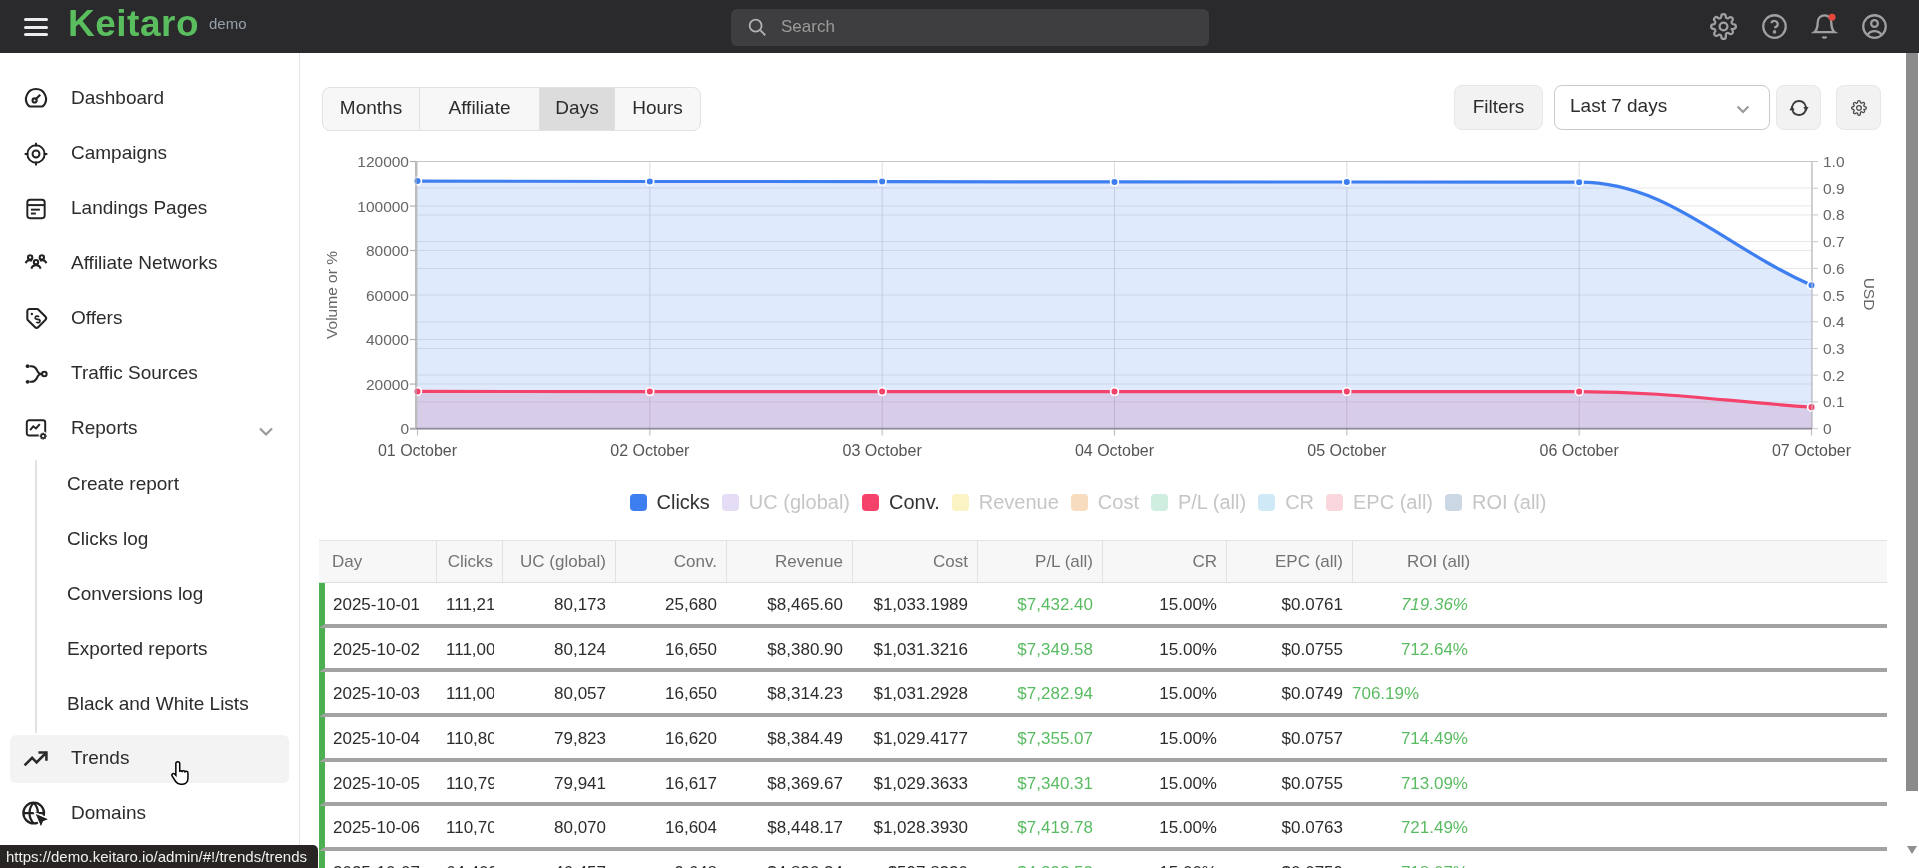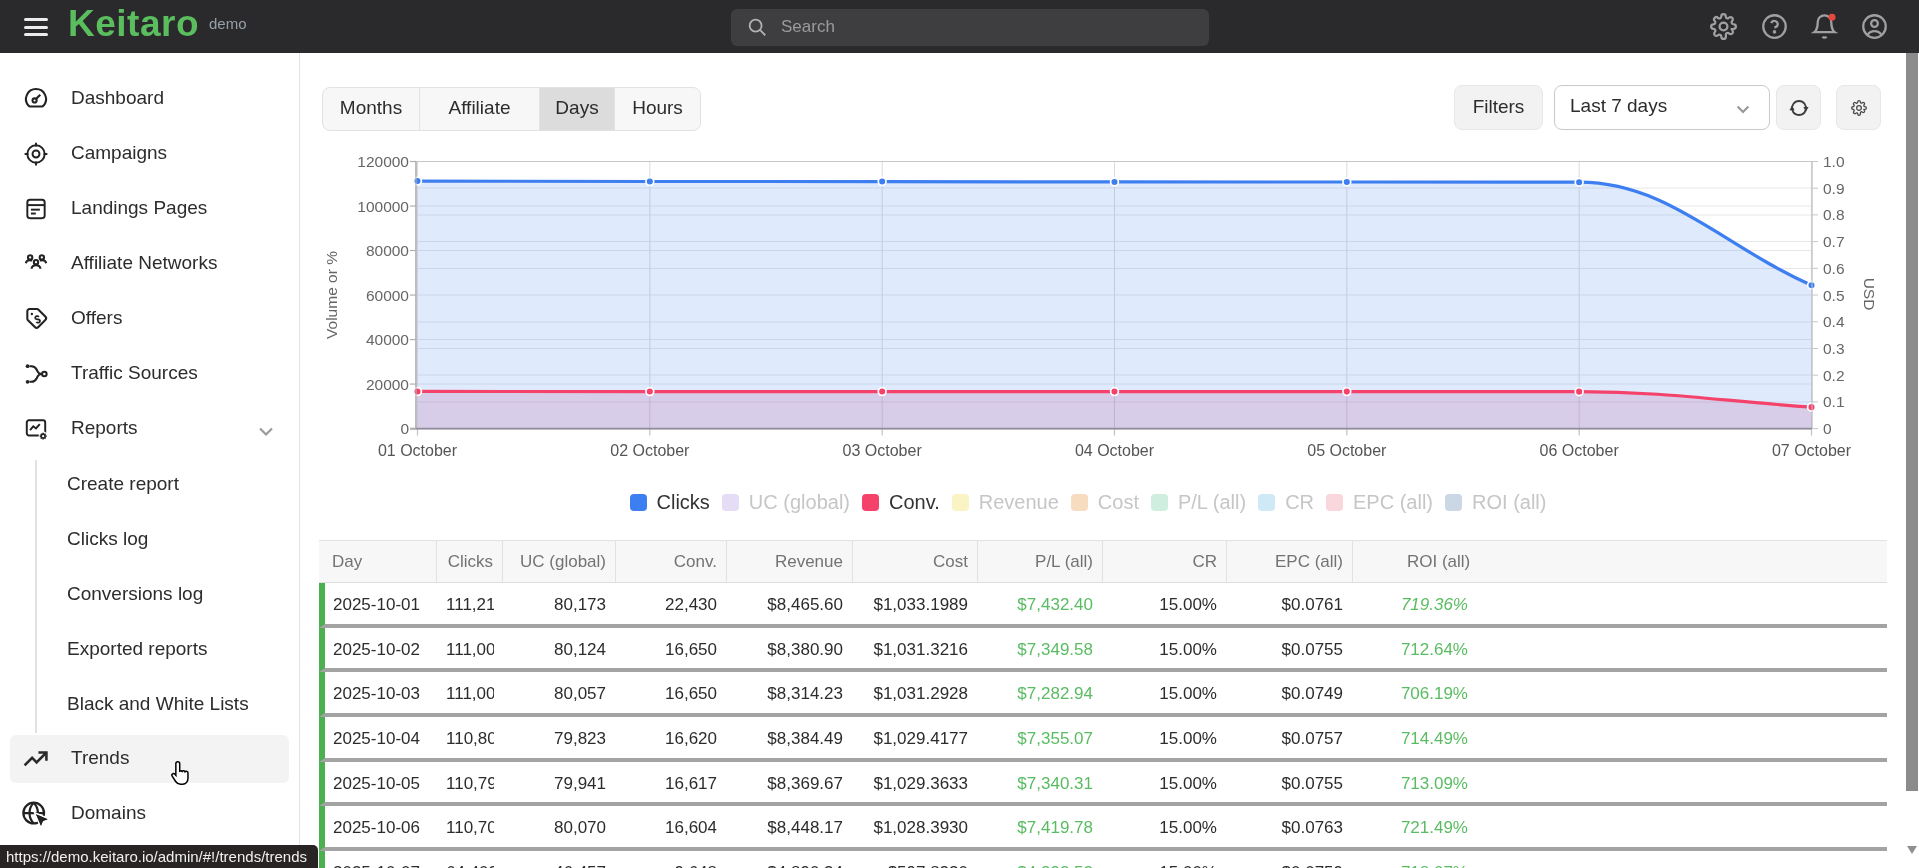--- a/index.html
+++ b/index.html
@@ -386,21 +386,21 @@
     <div class="th" style="width:124px">CR</div>
     <div class="th" style="width:126px">EPC (all)</div>
     <div class="th" style="width:530px;text-align:left;padding-left:54px">ROI (all)</div>
   </div>
 <div class="tr">
       <div class="td" style="width: 111px;">2025-10-01</div>
       <div class="td" style="width: 66px; padding: 12px 0px 0px 10px;">
         <div style="width: 47.5px; overflow: hidden;">111,218</div>
       </div>
       <div class="td" style="width: 113px;">80,173</div>
-      <div class="td" style="width: 111px;">22,430</div>
+      <div class="td" style="width: 111px;">25,680</div>
       <div class="td" style="width: 126px;">$8,465.60</div>
       <div class="td" style="width: 125px;">$1,033.1989</div>
       <div class="td green" style="width: 125px;">$7,432.40</div>
       <div class="td" style="width: 124px;">15.00%</div>
       <div class="td" style="width: 126px;">$0.0761</div>
       <div class="td green" style="width: 530px; text-align: left; padding-left: 0px; font-style: italic;">
         <div style="width: 116px; text-align: right;">719.36%</div>
       </div>
     </div>
     <div class="tr">
@@ -425,21 +425,21 @@
         <div style="width: 47.5px; overflow: hidden;">111,003</div>
       </div>
       <div class="td" style="width: 113px;">80,057</div>
       <div class="td" style="width: 111px;">16,650</div>
       <div class="td" style="width: 126px;">$8,314.23</div>
       <div class="td" style="width: 125px;">$1,031.2928</div>
       <div class="td green" style="width: 125px;">$7,282.94</div>
       <div class="td" style="width: 124px;">15.00%</div>
       <div class="td" style="width: 126px;">$0.0749</div>
       <div class="td green" style="width: 530px; text-align: left; padding-left: 0px;">
-        <div style="width: 116px; text-align: right;">706.19%</div>
+        <div style="width: 116px; ">706.19%</div>
       </div>
     </div>
     <div class="tr">
       <div class="td" style="width: 111px;">2025-10-04</div>
       <div class="td" style="width: 66px; padding: 12px 0px 0px 10px;">
         <div style="width: 47.5px; overflow: hidden;">110,806</div>
       </div>
       <div class="td" style="width: 113px;">79,823</div>
       <div class="td" style="width: 111px;">16,620</div>
       <div class="td" style="width: 126px;">$8,384.49</div>

